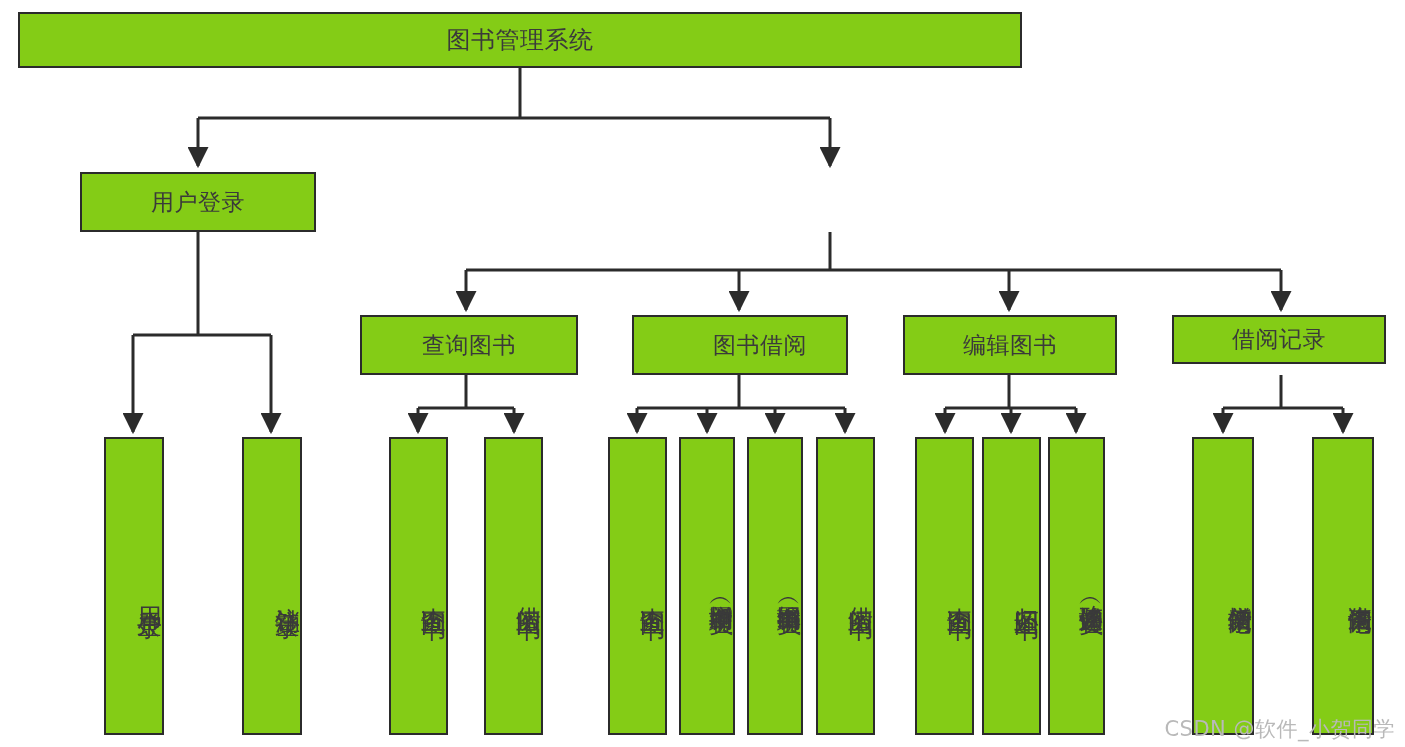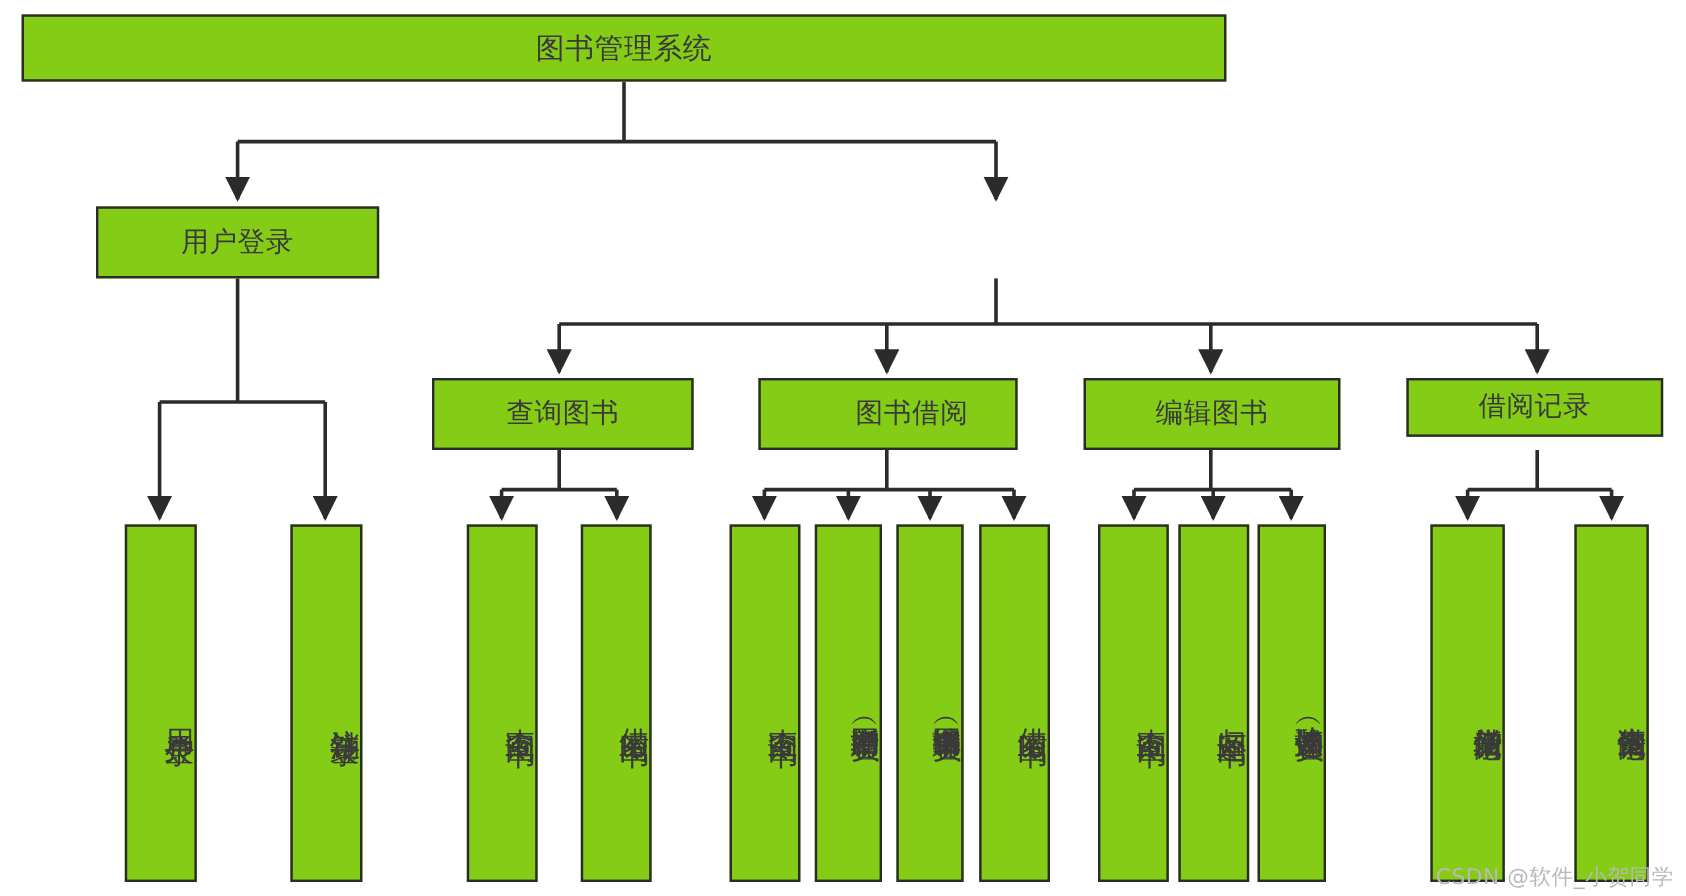--- a/index.html
+++ b/index.html
@@ -59,21 +59,21 @@
     padding-top: 8px;
   }
   .node .label {
     display: block;
     white-space: nowrap;
   }
   .watermark {
     position: absolute;
     right: 10px;
     bottom: 4px;
-    font-size: 18px;
+    font-size: 21px;
     color: #b9b9b9;
     white-space: nowrap;
     letter-spacing: 0.5px;
   }
 </style>
 </head>
 <body>
 
 <div id="canvas">
 

